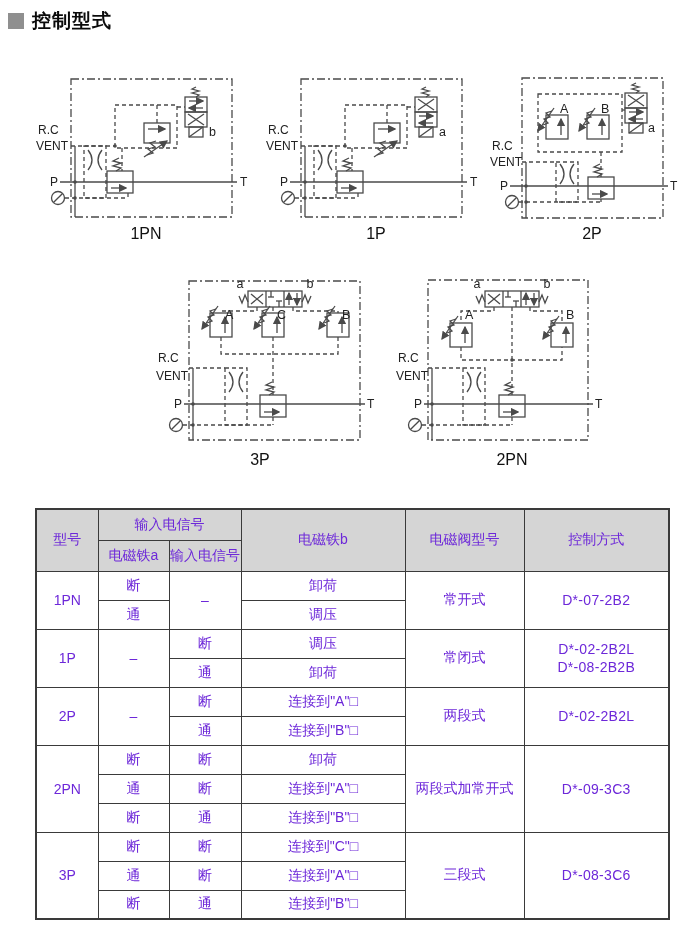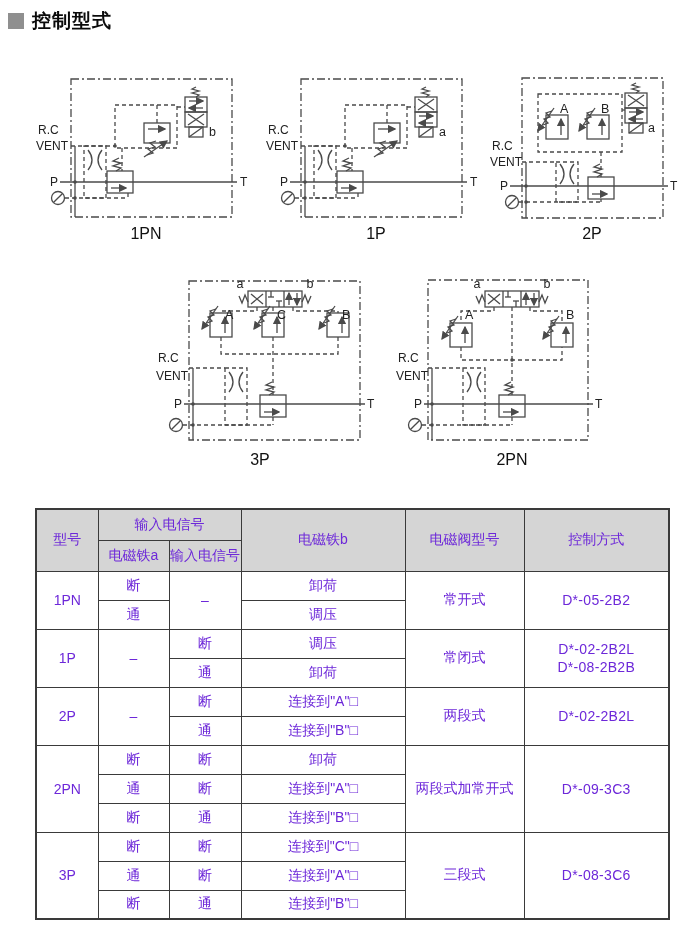--- a/index.html
+++ b/index.html
@@ -264,21 +264,21 @@
     </tr>
   </thead>
   <tbody>
 
     <tr>
       <td rowspan="2">1PN</td>
       <td>断</td>
       <td rowspan="2">–</td>
       <td>卸荷</td>
       <td rowspan="2">常开式</td>
-      <td rowspan="2" class="code">D*-05-2B2</td>
+      <td rowspan="2" class="code">D*-07-2B2</td>
     </tr>
     <tr>
       <td>通</td>
       <td>调压</td>
     </tr>
 
     <tr>
       <td rowspan="2">1P</td>
       <td rowspan="2">–</td>
       <td>断</td>

